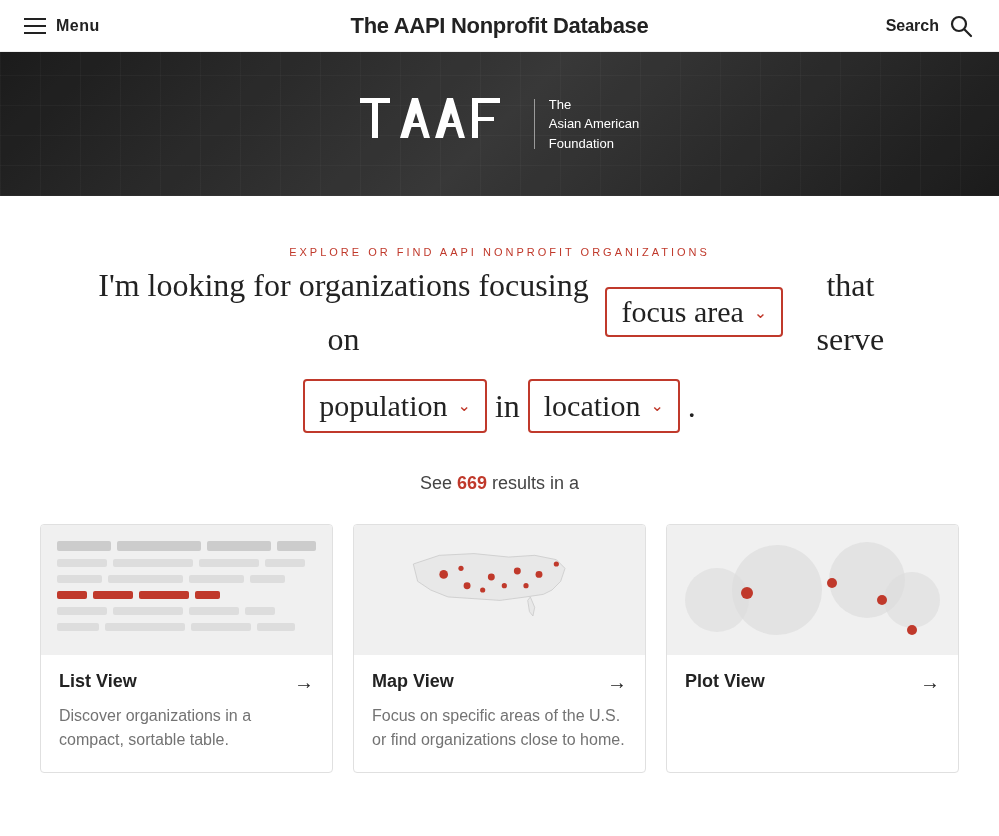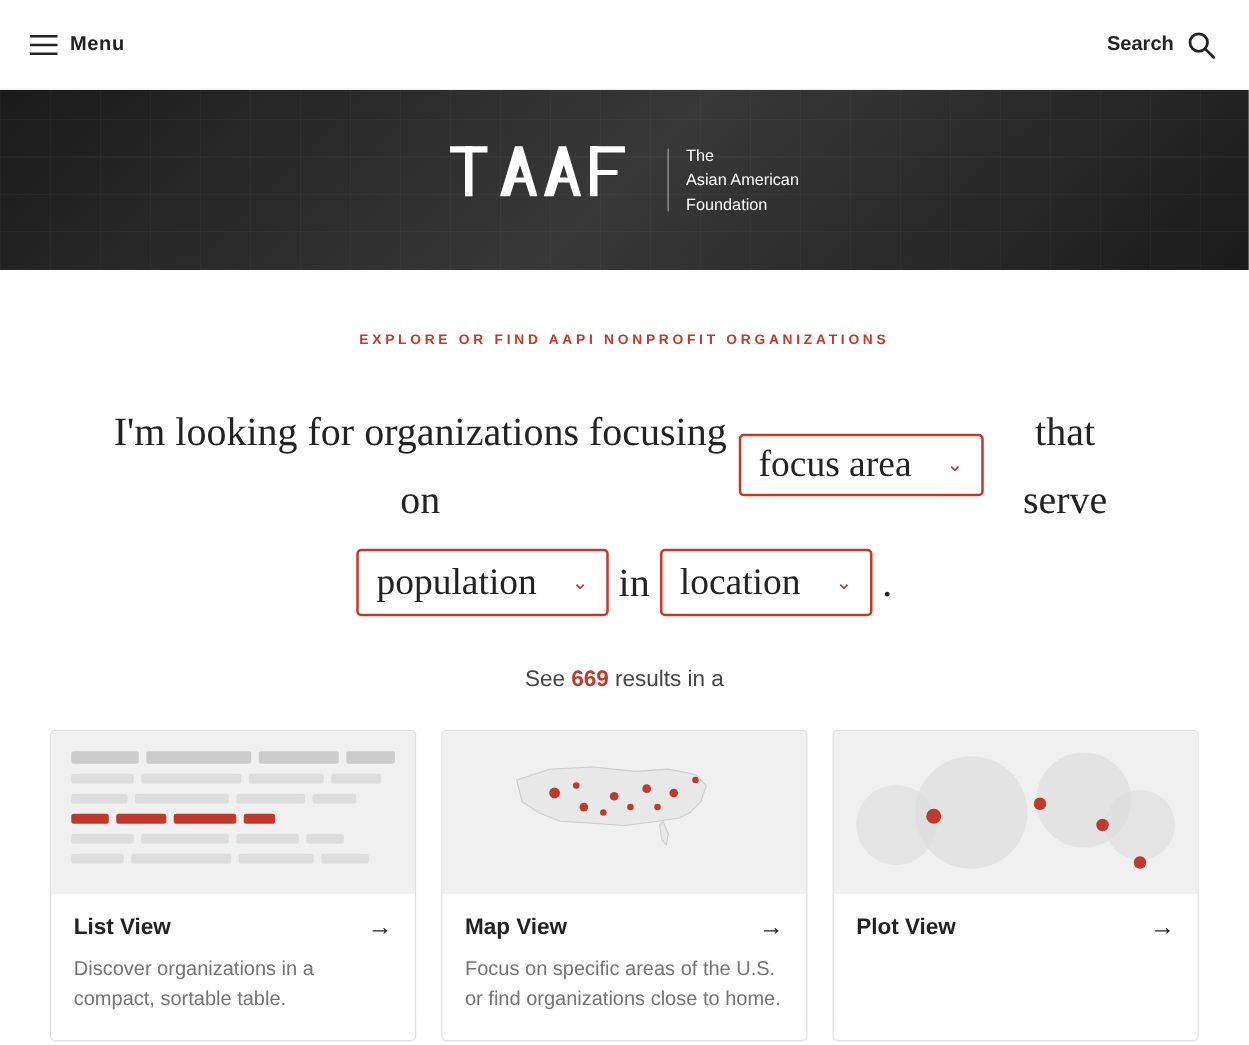--- a/index.html
+++ b/index.html
@@ -4,21 +4,21 @@
   <style>
     * { margin: 0; padding: 0; box-sizing: border-box; }
     body { font-family: 'Georgia', serif; background: #fff; color: #222; width: 999px; overflow-x: hidden; }
 
     
     .header {
       display: flex;
       align-items: center;
       justify-content: space-between;
       padding: 0 24px;
-      height: 72px;
+      height: 52px;
       background: #fff;
       border-bottom: 1px solid #eee;
       position: relative;
       z-index: 10;
     }
     .header-left {
       display: flex;
       align-items: center;
       gap: 10px;
       cursor: pointer;
@@ -127,25 +127,24 @@
     .main-content {
       padding: 50px 40px 60px;
       display: flex;
       flex-direction: column;
       align-items: center;
     }
 
     .explore-label {
       font-family: Arial, sans-serif;
       font-size: 11px;
-      font-weight: 700;
+      font-weight: 400;
       letter-spacing: 3px;
       color: #c0392b;
       text-transform: uppercase;
-      margin-bottom: 40px;
     }
 
     
     .search-sentence {
       text-align: center;
       font-family: Georgia, serif;
       font-size: 32px;
       color: #222;
       line-height: 1.7;
       margin-bottom: 40px;
@@ -161,21 +160,21 @@
     }
     .search-sentence .line2 {
       display: flex;
       justify-content: center;
       gap: 8px;
     }
 
     .dropdown-btn {
       display: inline-flex;
       align-items: center;
-      gap: 24px;
+      gap: 6px;
       border: 2px solid #c0392b;
       border-radius: 4px;
       padding: 6px 14px;
       background: #fff;
       color: #222;
       font-family: Georgia, serif;
       font-size: 30px;
       cursor: pointer;
       white-space: nowrap;
     }
@@ -305,20 +304,21 @@
 <header class="header">
   <div class="header-left">
     <div class="hamburger-icon">
       <span></span>
       <span></span>
       <span></span>
     </div>
     <span class="menu-label">Menu</span>
   </div>
 
+  <div class="header-title">The AAPI Nonprofit Database</div>
 
   <div class="header-right">
     <span class="search-label">Search</span>
     <div class="search-icon-circle">
       <svg width="24" height="24" viewBox="0 0 24 24" fill="none">
         <circle cx="10" cy="10" r="7" stroke="#222" stroke-width="2.2" fill="none"></circle>
         <line x1="15.5" y1="15.5" x2="22" y2="22" stroke="#222" stroke-width="2.2" stroke-linecap="round"></line>
       </svg>
     </div>
   </div>

